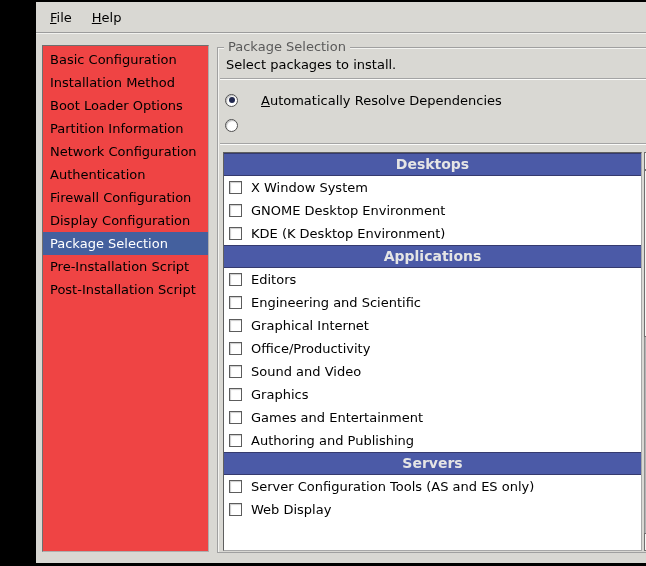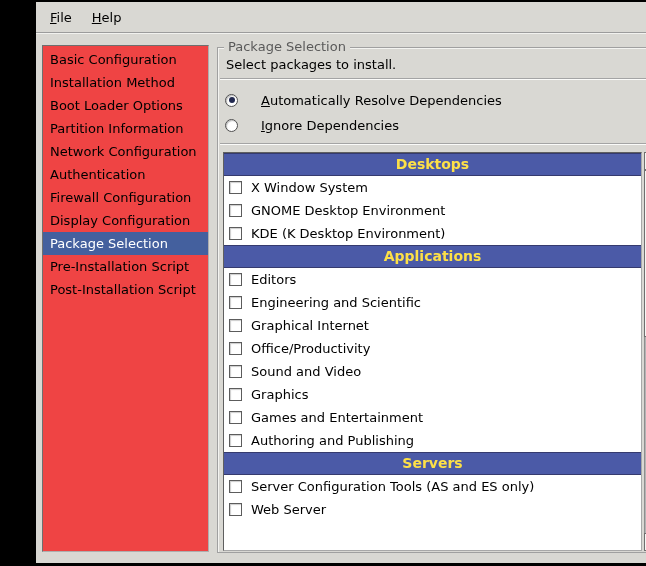--- a/index.html
+++ b/index.html
@@ -82,21 +82,21 @@
     position:absolute; left:5px; top:104px; width:419px; height:399px;
     background:#fff;
     border:1px solid; border-color:#5f5f5f #a8a8a8 #a8a8a8 #5f5f5f;
     overflow:hidden;
   }
   .lrow { height:23px; }
   .lrow.header {
     background:var(--header_blue);
     border-top:1px solid var(--header_border);
     border-bottom:1px solid var(--header_border);
-    color:#fde047; font-weight:bold; font-size:14px;
+    color:#e5e5e5; font-weight:bold; font-size:14px;
     text-align:center; line-height:21px;
   }
   .lrow.item {
     display:flex; align-items:center; gap:9px; padding-left:5px;
     cursor:default;
   }
   .checkbox {
     width:13px; height:13px; background:#fff;
     border:1px solid #5c5c5c;
     box-shadow:inset 1px 1px 1px rgba(0,0,0,.2);
@@ -166,21 +166,20 @@
     <div class="sep sep1"></div>
 
     <div class="radio-row r1" data-state="selected">
       <span class="radio">
           <span class="dot"></span>
         </span>
       <span><span class="mn">A</span><span>utomatically Resolve Dependencies</span></span>
     </div>
     <div class="radio-row r2" data-state="unselected">
       <span class="radio"></span>
-      <span><span class="mn">I</span><span>gnore Dependencies</span></span>
     </div>
 
     <div class="sep sep2"></div>
 
     <div class="listbox">
       <div class="lrow header">Desktops</div>
       <div class="lrow item">
           <span class="checkbox"></span>
           <span>X Window System</span>
         </div>
@@ -225,21 +224,21 @@
           <span class="checkbox"></span>
           <span>Authoring and Publishing</span>
         </div>
       <div class="lrow header">Servers</div>
       <div class="lrow item">
           <span class="checkbox"></span>
           <span>Server Configuration Tools (AS and ES only)</span>
         </div>
       <div class="lrow item">
           <span class="checkbox"></span>
-          <span>Web Server</span>
+          <span>Web Display</span>
         </div>
     </div>
 
     <div class="scrollbar">
       <div class="sb-track"></div>
       <div class="sb-thumb">
         <svg width="12" height="14" viewBox="0 0 12 14">
           <line x1="2" y1="6" x2="7" y2="1" stroke="#f8f8f6" stroke-width="1.4"></line>
           <line x1="2" y1="10" x2="7" y2="5" stroke="#f8f8f6" stroke-width="1.4"></line>
           <line x1="2" y1="14" x2="7" y2="9" stroke="#f8f8f6" stroke-width="1.4"></line>

